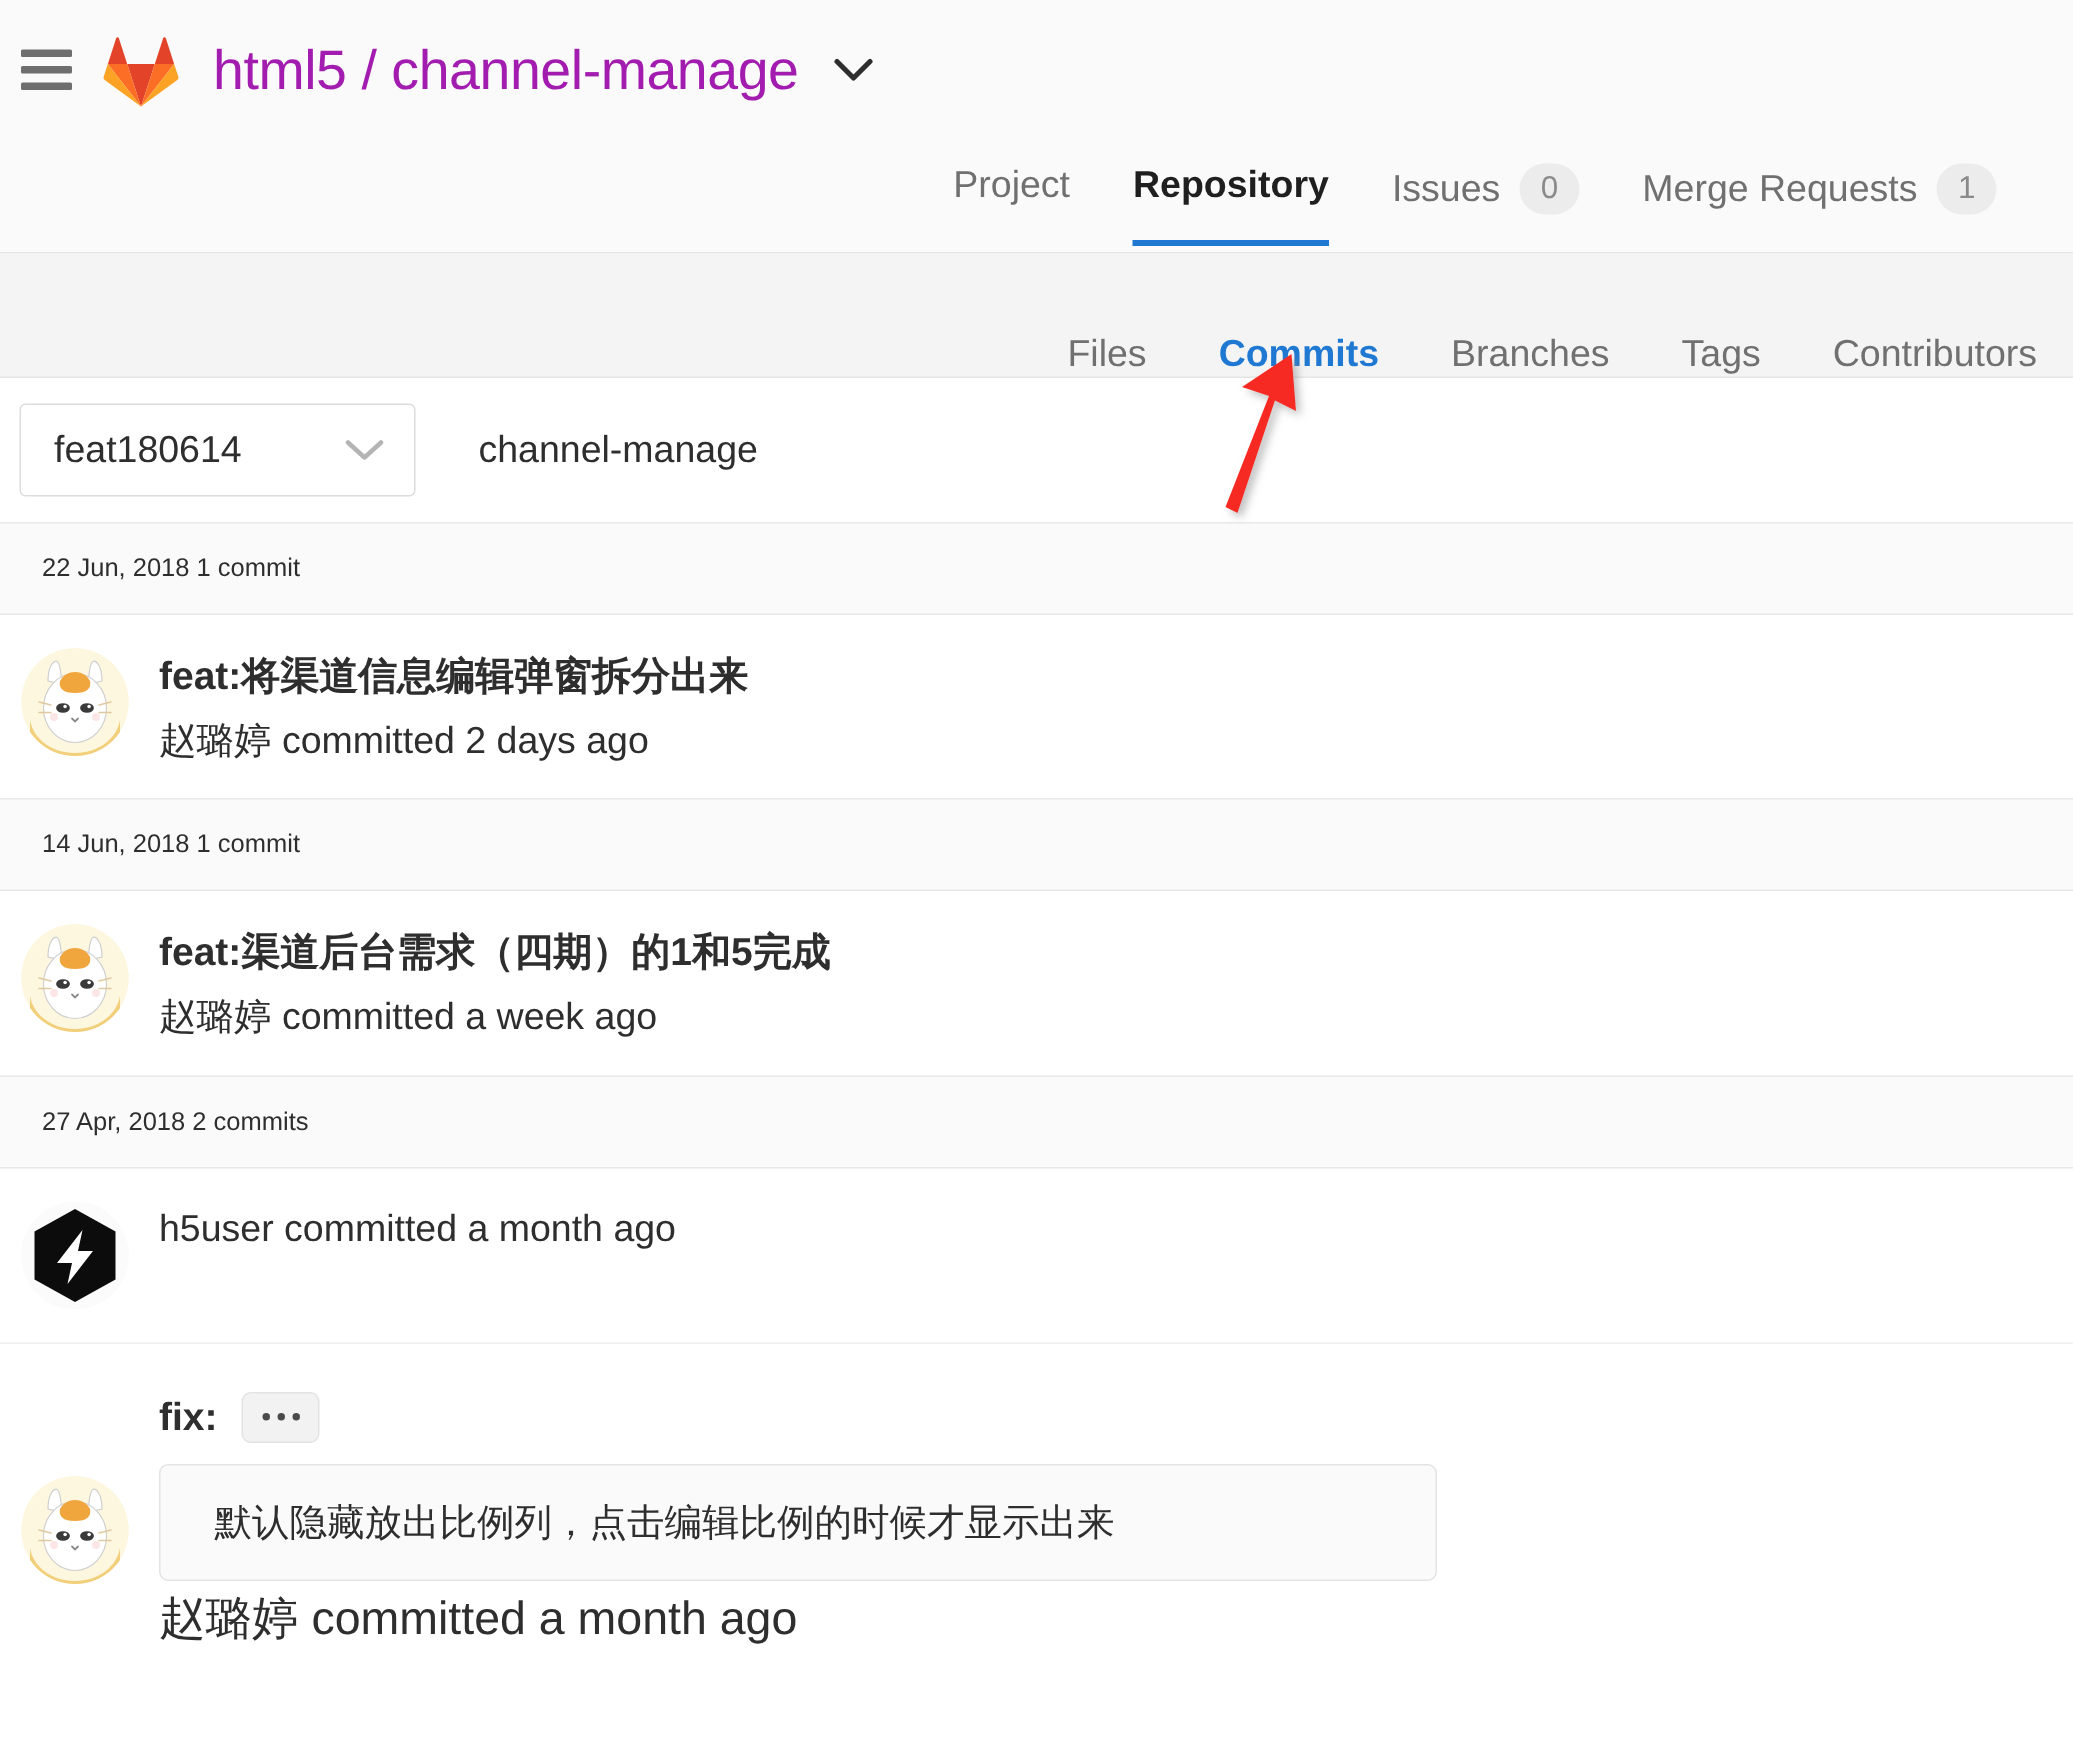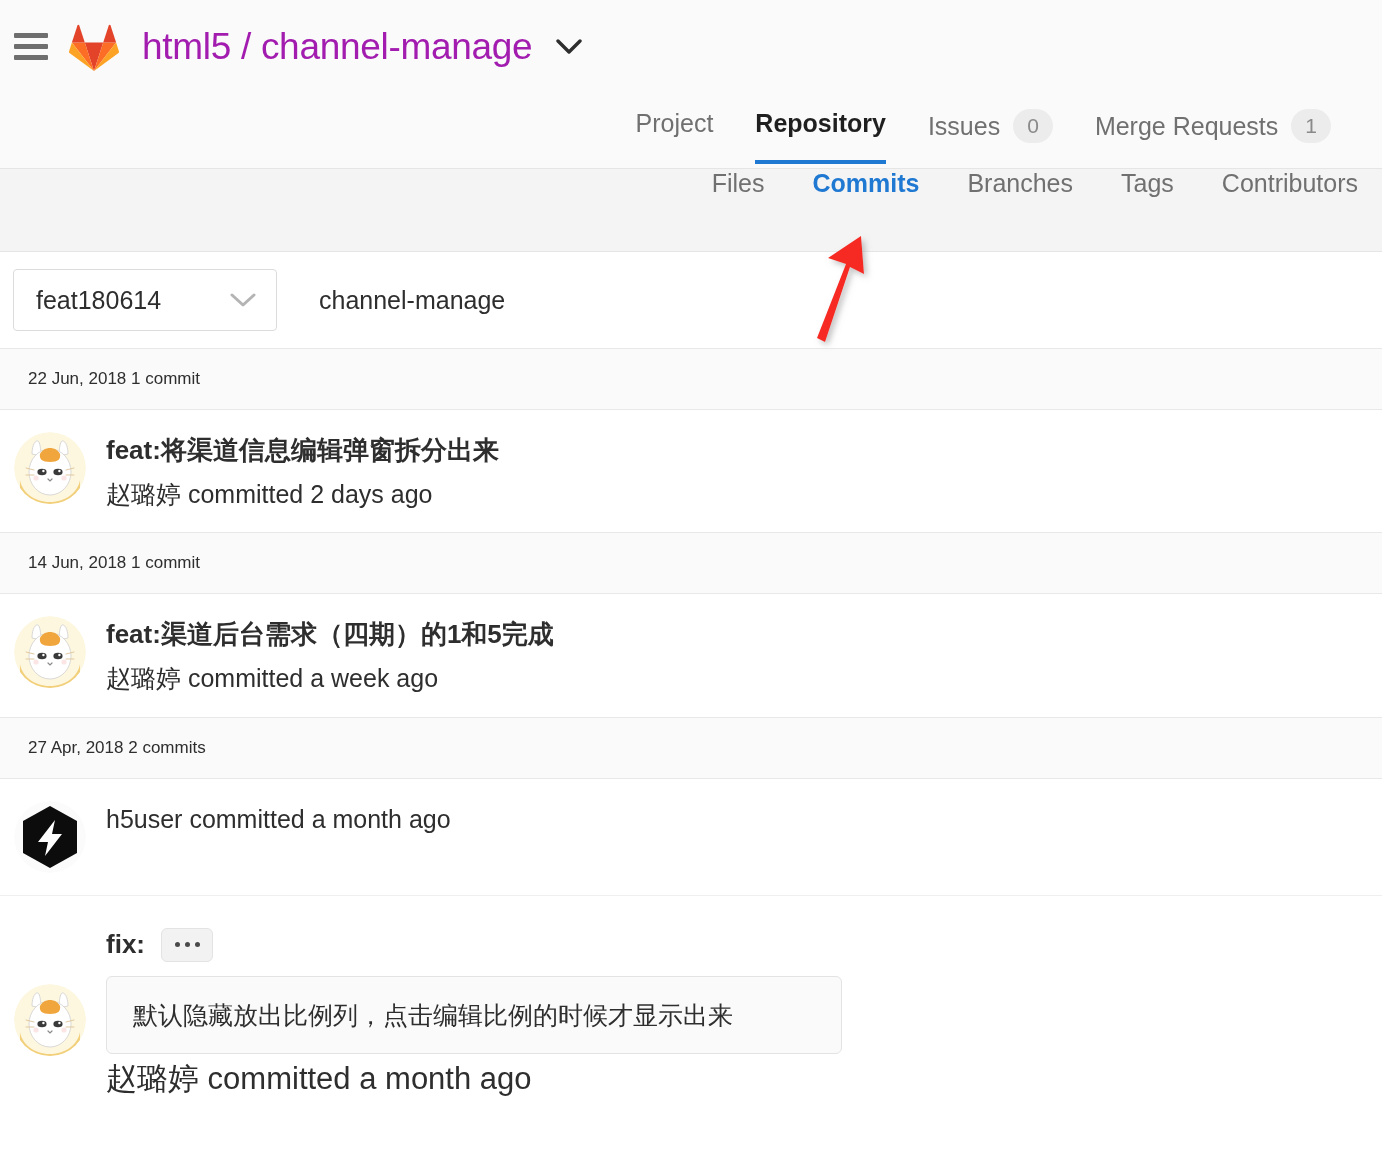--- a/index.html
+++ b/index.html
@@ -112,21 +112,21 @@
   }
 
   
   .subnav-wrap {
     background: #f4f4f4;
     border-bottom: 1px solid #e5e5e5;
     height: 83px;
     box-sizing: border-box;
     display: flex;
     justify-content: flex-end;
-    align-items: flex-start;
+    align-items: flex-end;
     overflow: hidden;
   }
   .subnav {
     display: flex;
     align-items: center;
     white-space: nowrap;
   }
   .snav-item {
     font-size: 25px;
     color: #707070;
@@ -230,23 +230,23 @@
     background: #4a4a4a;
     border-radius: 50%;
     display: block;
   }
   .desc-box {
     border: 1px solid #e3e3e3;
     border-radius: 6px;
     background: #fafafa;
     font-size: 25px;
     color: #2e2e2e;
-    padding: 22px 26px;
-    box-sizing: border-box;
-    width: 736px;
+    padding: 22px 36px;
+    box-sizing: border-box;
+    width: 852px;
     margin: 14px 0 0 0;
     line-height: 1.3;
   }
   .commit-footer-meta {
     font-size: 31px;
     color: #2e2e2e;
     margin-top: 4px;
   }
 
   

